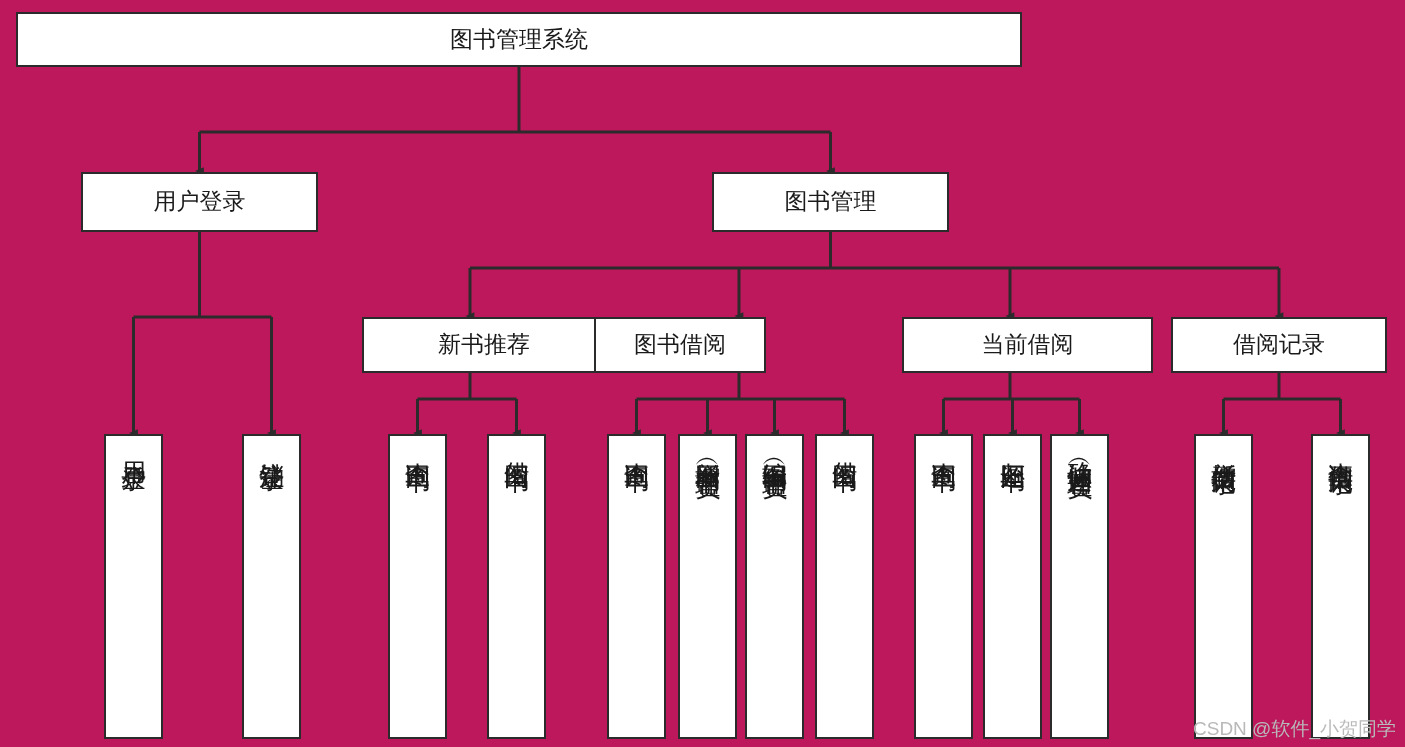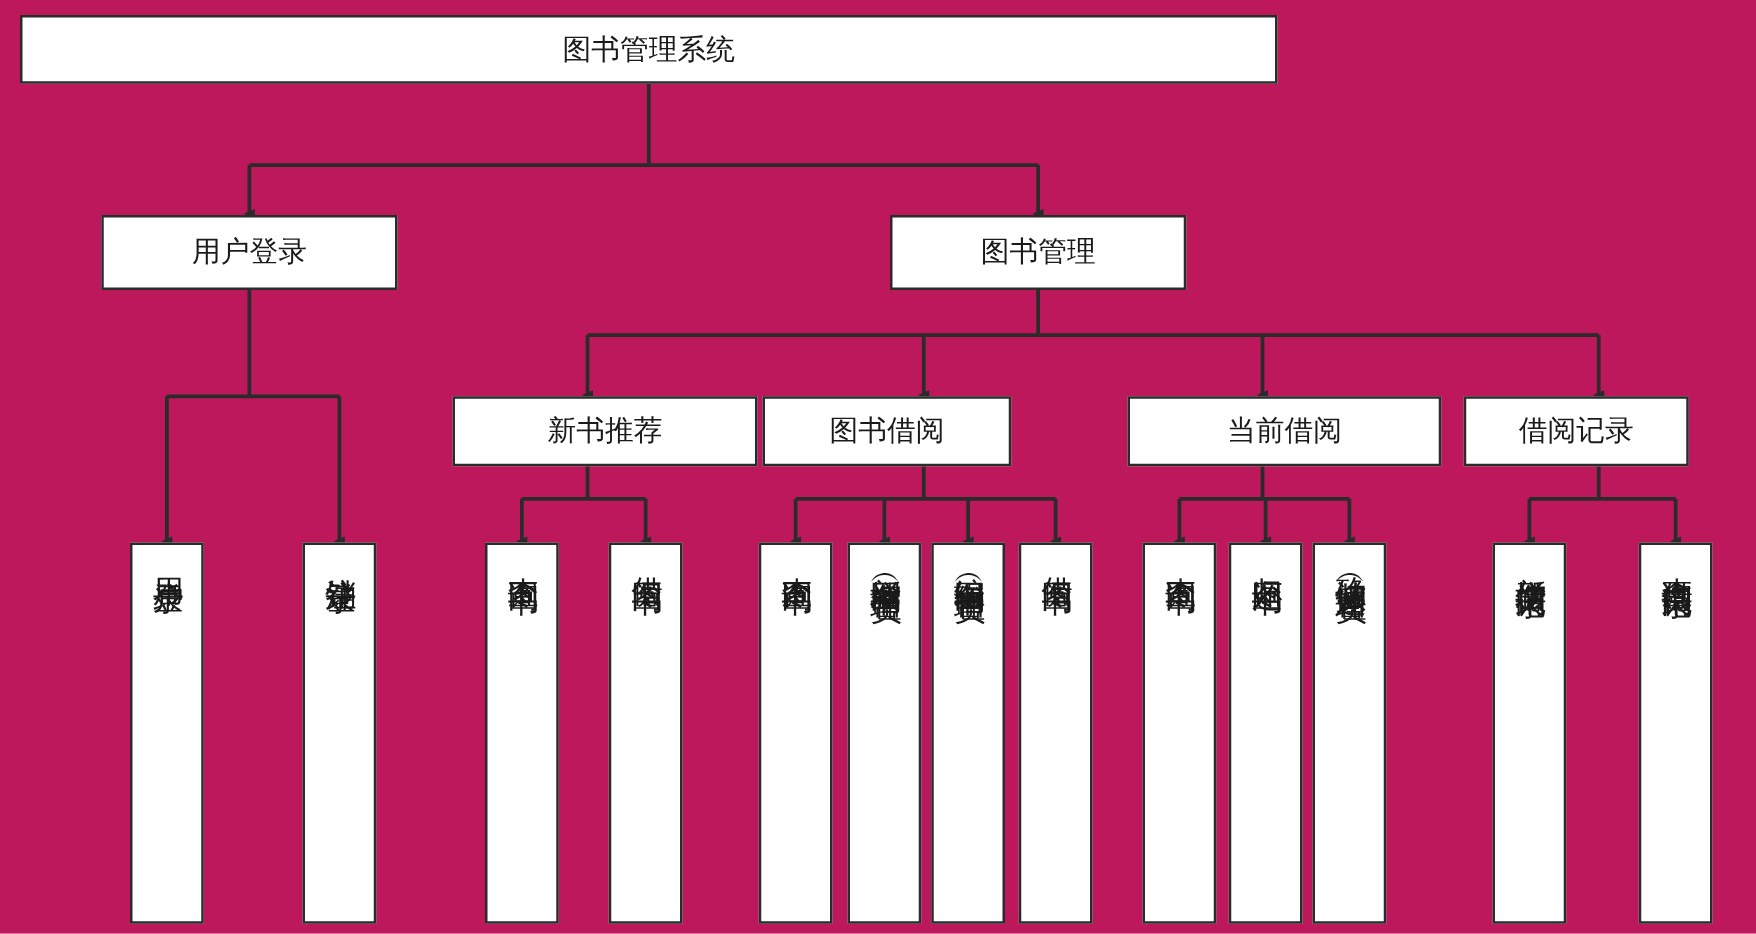--- a/index.html
+++ b/index.html
@@ -115,27 +115,27 @@
       </div>
       <div class="node horizontal" style="left: 81px; top: 172px; width: 237px; height: 60px;">
         <div class="node-label">用户登录</div>
       </div>
       <div class="node horizontal" style="left: 712px; top: 172px; width: 237px; height: 60px;">
         <div class="node-label">图书管理</div>
       </div>
       <div class="node horizontal" style="left: 362px; top: 317px; width: 244px; height: 56px;">
         <div class="node-label">新书推荐</div>
       </div>
-      <div class="node horizontal" style="left: 610px; top: 317px; width: 199px; height: 56px;">
+      <div class="node horizontal" style="left: 594px; top: 317px; width: 172px; height: 56px;">
         <div class="node-label">图书借阅</div>
       </div>
       <div class="node horizontal" style="left: 902px; top: 317px; width: 251px; height: 56px;">
         <div class="node-label">当前借阅</div>
       </div>
-      <div class="node horizontal" style="left: 1171px; top: 317px; width: 180px; height: 56px;">
+      <div class="node horizontal" style="left: 1171px; top: 317px; width: 216px; height: 56px;">
         <div class="node-label">借阅记录</div>
       </div>
       <div class="node vertical" style="left: 104px; top: 434px; width: 59px; height: 305px;">
         <div class="node-label">用户登录</div>
       </div>
       <div class="node vertical" style="left: 242px; top: 434px; width: 59px; height: 305px;">
         <div class="node-label">注销登录</div>
       </div>
       <div class="node vertical" style="left: 388px; top: 434px; width: 59px; height: 305px;">
         <div class="node-label">查询图书</div>
@@ -164,13 +164,14 @@
       <div class="node vertical" style="left: 1050px; top: 434px; width: 59px; height: 305px;">
         <div class="node-label">确认归还（管理员）</div>
       </div>
       <div class="node vertical" style="left: 1194px; top: 434px; width: 59px; height: 305px;">
         <div class="node-label">新增借阅记录</div>
       </div>
       <div class="node vertical" style="left: 1311px; top: 434px; width: 59px; height: 305px;">
         <div class="node-label">查询借阅记录</div>
       </div>
     </div>
+  <div class="watermark" style="left:1193px; top:716px;">CSDN @软件_小贺同学</div>
 </div>
 
 </body></html>

